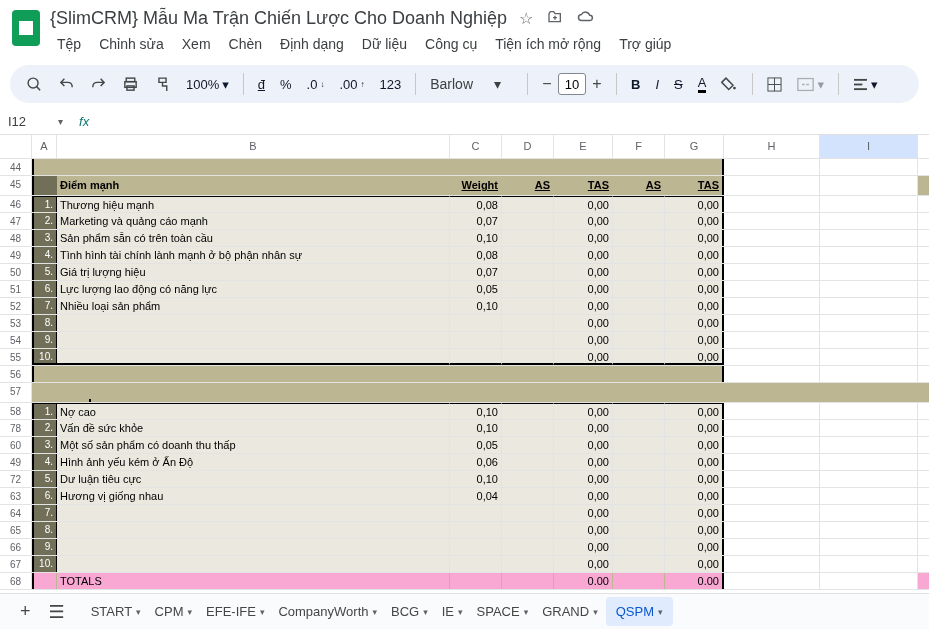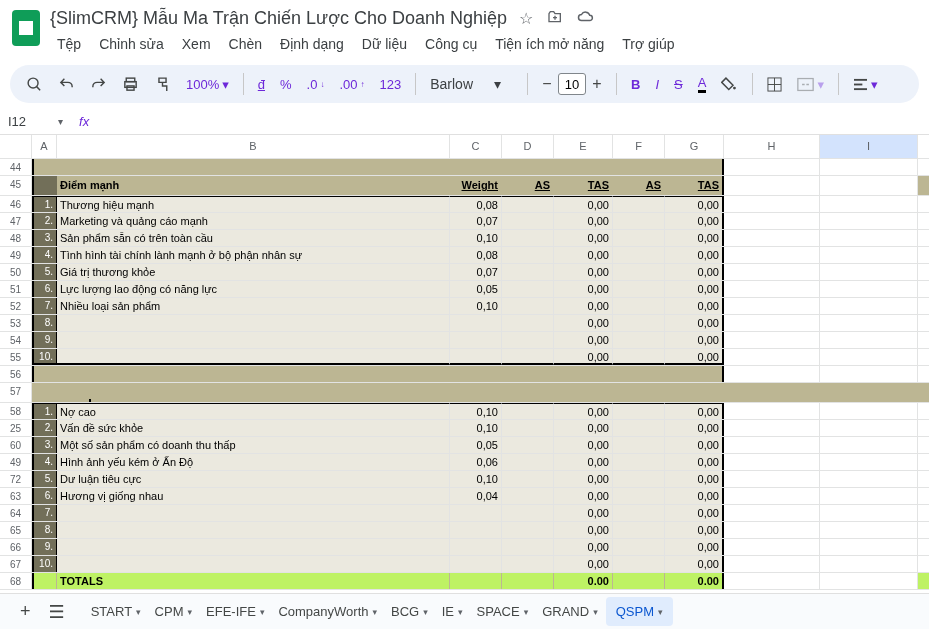--- a/index.html
+++ b/index.html
@@ -10,33 +10,33 @@
 .logo-inner { width: 14px; height: 14px; background: #fff; border: 2px solid #fff; }
 .title-area { flex: 1; }
 .title-row { display: flex; align-items: center; gap: 12px; }
 .doc-title { font-size: 18px; color: #3c4043; font-weight: 400; }
 .title-icons { display: flex; gap: 14px; }
 .title-icons span { color: #5f6368; cursor: pointer; }
 .menu-bar { display: flex; gap: 4px; margin-top: 4px; }
 .menu-bar span { font-size: 14px; color: #3c4043; padding: 3px 7px; cursor: pointer; }
 
 .toolbar { margin: 10px 10px 0 10px; padding: 6px 10px; background: #edf2fa; border-radius: 24px; display: flex; align-items: center; gap: 3px; }
-.tb-item { padding: 4px 6px; cursor: pointer; color: #6d28d9; font-size: 13px; display: flex; align-items: center; gap:3px; }
+.tb-item { padding: 4px 6px; cursor: pointer; color: #0f172a; font-size: 13px; display: flex; align-items: center; gap:3px; }
 .tb-sep { width: 1px; height: 22px; background: #c7c7c7; margin: 0 5px; }
 .font-select { font-size: 14px; color: #3c4043; padding: 2px 18px 2px 6px; min-width: 70px; }
 .font-size-box { display: flex; align-items: center; gap: 0; }
 .fs-btn { width: 22px; height: 22px; display: flex; align-items: center; justify-content: center; cursor: pointer; color: #444746; }
 .fs-input { width: 28px; height: 22px; border: 1px solid #80868b; border-radius: 3px; text-align: center; font-size: 13px; }
 .toolbar svg { display: block; }
 .chev { display: flex; align-items: center; justify-content: center; }
 
 .cell-ref-bar { display: flex; align-items: center; border-bottom: 1px solid #e0e0e0; height: 26px; margin-top: 6px; }
 .cell-ref { width: 58px; padding-left: 8px; font-size: 13px; color: #3c4043; }
 .cell-ref-chev { color: #5f6368; font-size: 10px; padding-right: 8px; }
-.fx-icon { padding: 0 8px; color: #6d28d9; font-style: italic; font-size: 13px; }
+.fx-icon { padding: 0 8px; color: #0f766e; font-style: italic; font-size: 13px; }
 .formula-input { flex: 1; font-size: 13px; border: none; outline: none; }
 
 .sheet { position: relative; height: 458px; overflow: hidden; }
 .col-headers { display: flex; position: sticky; top: 0; background: #fff; border-bottom: 1px solid #e2e3e3; }
 .corner { width: 32px; height: 23px; border-right: 1px solid #e2e3e3; background: #fff; }
 .ch { height: 23px; border-right: 1px solid #e2e3e3; text-align: center; font-size: 11px; color: #5f6368; line-height: 23px; background: #fff; }
 .ch-A { width: 25px; }
 .ch-B { width: 393px; }
 .ch-C { width: 52px; }
 .ch-D { width: 52px; }
@@ -70,21 +70,21 @@
 .sec-hdr .c-H, .sec-hdr .c-I { background: #fff; border-right: 1px solid #e2e3e3; }
 
 .num-cell { background: #726f59; color: #fff; text-align: right; font-size: 10px; }
 .data-row .c-B, .data-row .c-C, .data-row .c-D, .data-row .c-E, .data-row .c-F, .data-row .c-G { background: #ebe9df; }
 .data-row .c-A { background: #726f59; color:#fff; border-right: 1px solid #000; }
 .tl { border-left: 2px solid #000; }
 .r44 .cell { background: #bcb693; border-right-color:#bcb693; }
 .r44 .c-H, .r44 .c-I { background:#fff; border-right-color:#e2e3e3; }
 .r56 .cell { background: #bcb693; border-right-color:#bcb693; }
 .r56 .c-H, .r56 .c-I { background:#fff; border-right-color:#e2e3e3; }
-.totals { background: #bef264; font-weight: bold; }
+.totals { background: #f9a8d4; font-weight: normal; }
 .totals .cell { border-right-color: #bcb693; }
 .totals .c-H, .totals .c-I { background:#fff; border-right-color:#e2e3e3; }
 
 .thick-r { border-right: 2px solid #000 !important; }
 
 .tabs-bar { height: 36px; border-top: 1px solid #e0e0e0; display: flex; align-items: center; padding: 0 12px; gap: 2px; background: #f9fbfd; }
 .tabs-bar .tab-btn { padding: 7px 6px; cursor: pointer; color: #444746; font-size: 13px; display: flex; align-items: center; gap: 4px; }
 .tab { font-weight: 500; }
 .tab.active { color: #0b57d0; background: #e0ecfd; border-radius: 4px; padding: 7px 10px; }
 .tab-chev { color: #5f6368; font-size: 9px; }
@@ -112,21 +112,21 @@
       </div>
     </div>
     <div class="menu-bar" id="menu-bar">
         <span>Tệp</span>
         <span>Chỉnh sửa</span>
         <span>Xem</span>
         <span>Chèn</span>
         <span>Định dạng</span>
         <span>Dữ liệu</span>
         <span>Công cụ</span>
-        <span>Tiện ích mở năng</span>
+        <span>Tiện ích mở rộng</span>
         <span>Trợ giúp</span>
       </div>
   </div>
 </div>
 
 <div class="toolbar">
   <span class="tb-item">
       <svg width="17" height="17" viewBox="0 0 24 24" fill="none" stroke="#444746" stroke-width="2">
         <circle cx="10" cy="10" r="7"></circle>
         <line x1="20" y1="20" x2="15" y2="15"></line>
@@ -252,21 +252,21 @@
         <div class="rh">49</div>
         <div class="rh">50</div>
         <div class="rh">51</div>
         <div class="rh">52</div>
         <div class="rh">53</div>
         <div class="rh">54</div>
         <div class="rh">55</div>
         <div class="rh">56</div>
         <div class="rh" style="height: 20px;">57</div>
         <div class="rh">58</div>
-        <div class="rh">25</div>
+        <div class="rh">78</div>
         <div class="rh">60</div>
         <div class="rh">49</div>
         <div class="rh">72</div>
         <div class="rh">63</div>
         <div class="rh">64</div>
         <div class="rh">65</div>
         <div class="rh">66</div>
         <div class="rh">67</div>
         <div class="rh">68</div>
       </div>
@@ -332,21 +332,21 @@
           <div class="cell c-C">0,08</div>
           <div class="cell c-D"></div>
           <div class="cell c-E">0,00</div>
           <div class="cell c-F"></div>
           <div class="cell c-G thick-r">0,00</div>
           <div class="cell c-H"></div>
           <div class="cell c-I"></div>
         </div>
         <div class="row data-row">
           <div class="cell c-A tl num-cell">5.</div>
-          <div class="cell c-B">Giá trị thương khỏe</div>
+          <div class="cell c-B">Giá trị lượng hiệu</div>
           <div class="cell c-C">0,07</div>
           <div class="cell c-D"></div>
           <div class="cell c-E">0,00</div>
           <div class="cell c-F"></div>
           <div class="cell c-G thick-r">0,00</div>
           <div class="cell c-H"></div>
           <div class="cell c-I"></div>
         </div>
         <div class="row data-row">
           <div class="cell c-A tl num-cell">6.</div>

